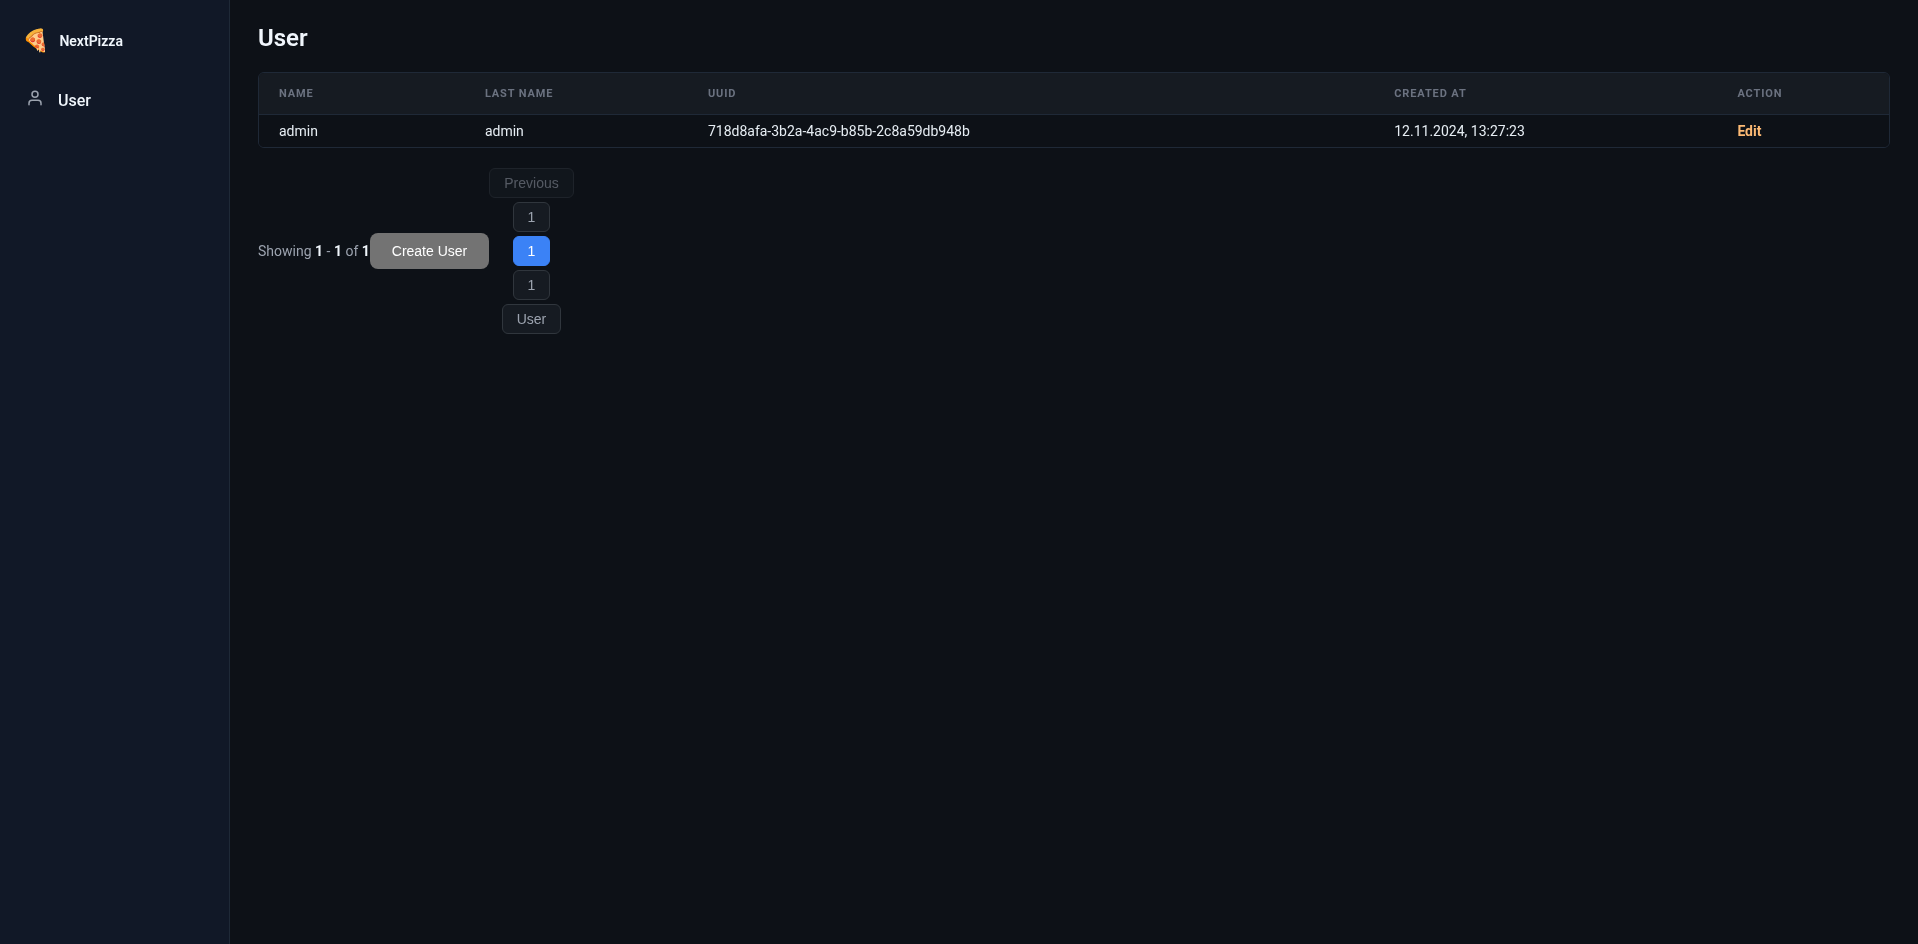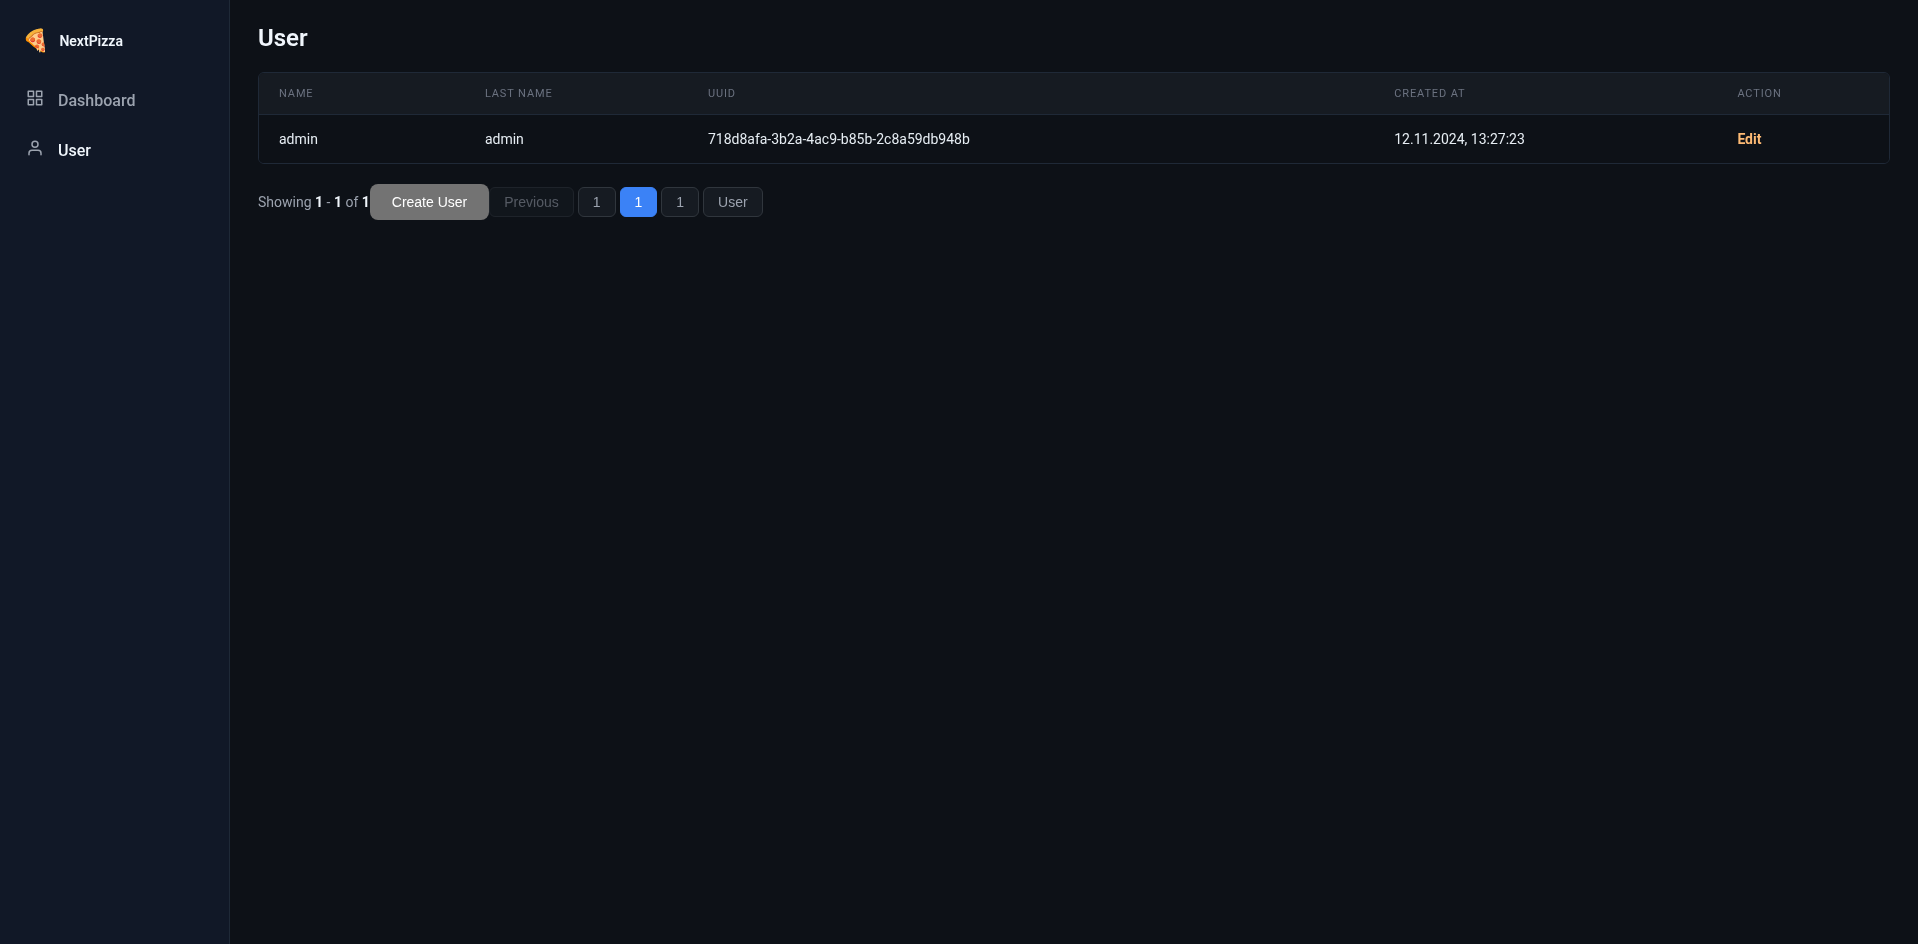--- a/index.html
+++ b/index.html
@@ -94,38 +94,38 @@
     }
 
     thead tr {
       background-color: #161b22;
     }
 
     thead th {
       padding: 14px 20px;
       text-align: left;
       font-size: 11px;
-      font-weight: 400;
+      font-weight: 700;
       color: #6b7280;
       letter-spacing: 0.08em;
       text-transform: uppercase;
       border-bottom: 1px solid #1f2937;
     }
 
     tbody tr {
       background-color: #0d1117;
       border-bottom: 1px solid #1f2937;
     }
 
     tbody tr:last-child {
       border-bottom: none;
     }
 
     tbody td {
-      padding: 16px 20px;
+      padding: 8px 20px;
       color: #e6edf3;
       font-size: 14px;
     }
 
     .action-link {
       color: #fdba74;
       cursor: pointer;
       font-size: 14px;
       text-decoration: none;
       font-weight: bold;
@@ -156,20 +156,21 @@
       font-size: 14px;
       font-weight: 500;
       cursor: pointer;
       transition: background 0.15s;
     }
 
     .pagination-controls {
       display: flex;
       align-items: center;
       gap: 4px;
+      flex-direction: column;
     }
 
     .page-btn {
       background-color: #161b22;
       color: #9ca3af;
       border: 1px solid #30363d;
       padding: 6px 14px;
       border-radius: 6px;
       font-size: 14px;
       cursor: pointer;
@@ -210,31 +211,20 @@
   </style>
 </head>
 <body>
 
 <nav class="sidebar">
   <div class="logo-area">
     <span class="logo-icon">🍕</span>
     <span class="logo-text">NextPizza</span>
   </div>
 
-  <div class="nav-item">
-    <span class="nav-icon">
-      <svg width="18" height="18" viewBox="0 0 24 24" fill="none" stroke="#9ca3af" stroke-width="2" stroke-linecap="round" stroke-linejoin="round">
-        <rect x="3" y="3" width="7" height="7"></rect>
-        <rect x="14" y="3" width="7" height="7"></rect>
-        <rect x="3" y="14" width="7" height="7"></rect>
-        <rect x="14" y="14" width="7" height="7"></rect>
-      </svg>
-    </span>
-    <span>Dashboard</span>
-  </div>
 
   <div class="nav-item active">
     <span class="nav-icon">
       <svg width="18" height="18" viewBox="0 0 24 24" fill="none" stroke="#9ca3af" stroke-width="2" stroke-linecap="round" stroke-linejoin="round">
         <path d="M20 21v-2a4 4 0 0 0-4-4H8a4 4 0 0 0-4 4v2"></path>
         <circle cx="12" cy="7" r="4"></circle>
       </svg>
     </span>
     <span>User</span>
   </div>

